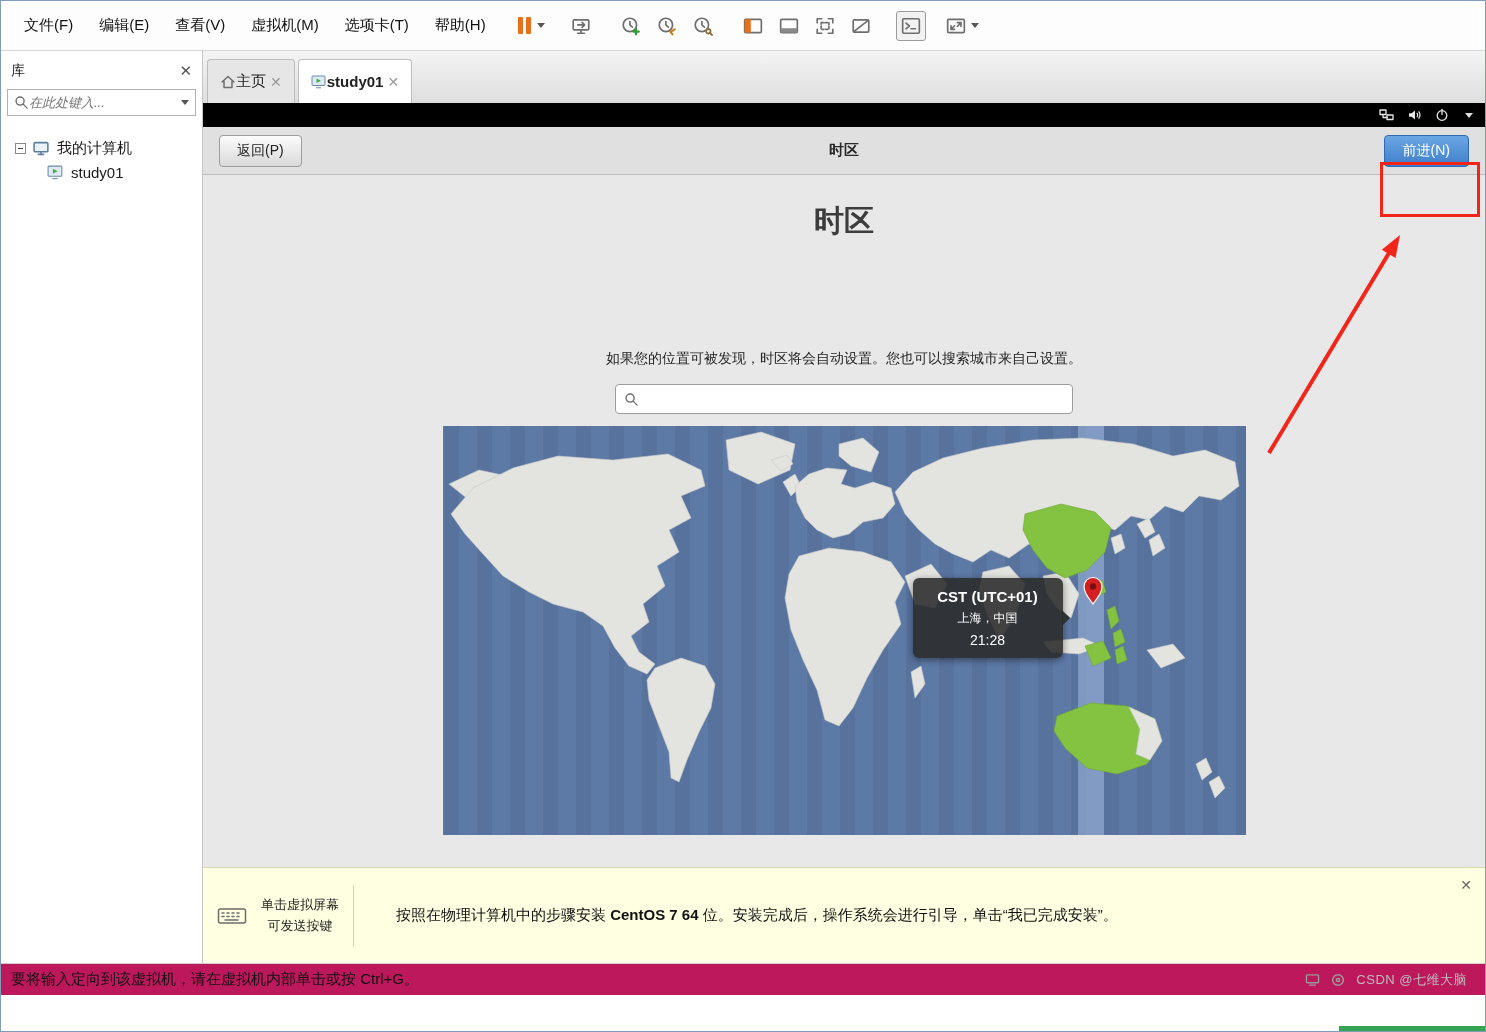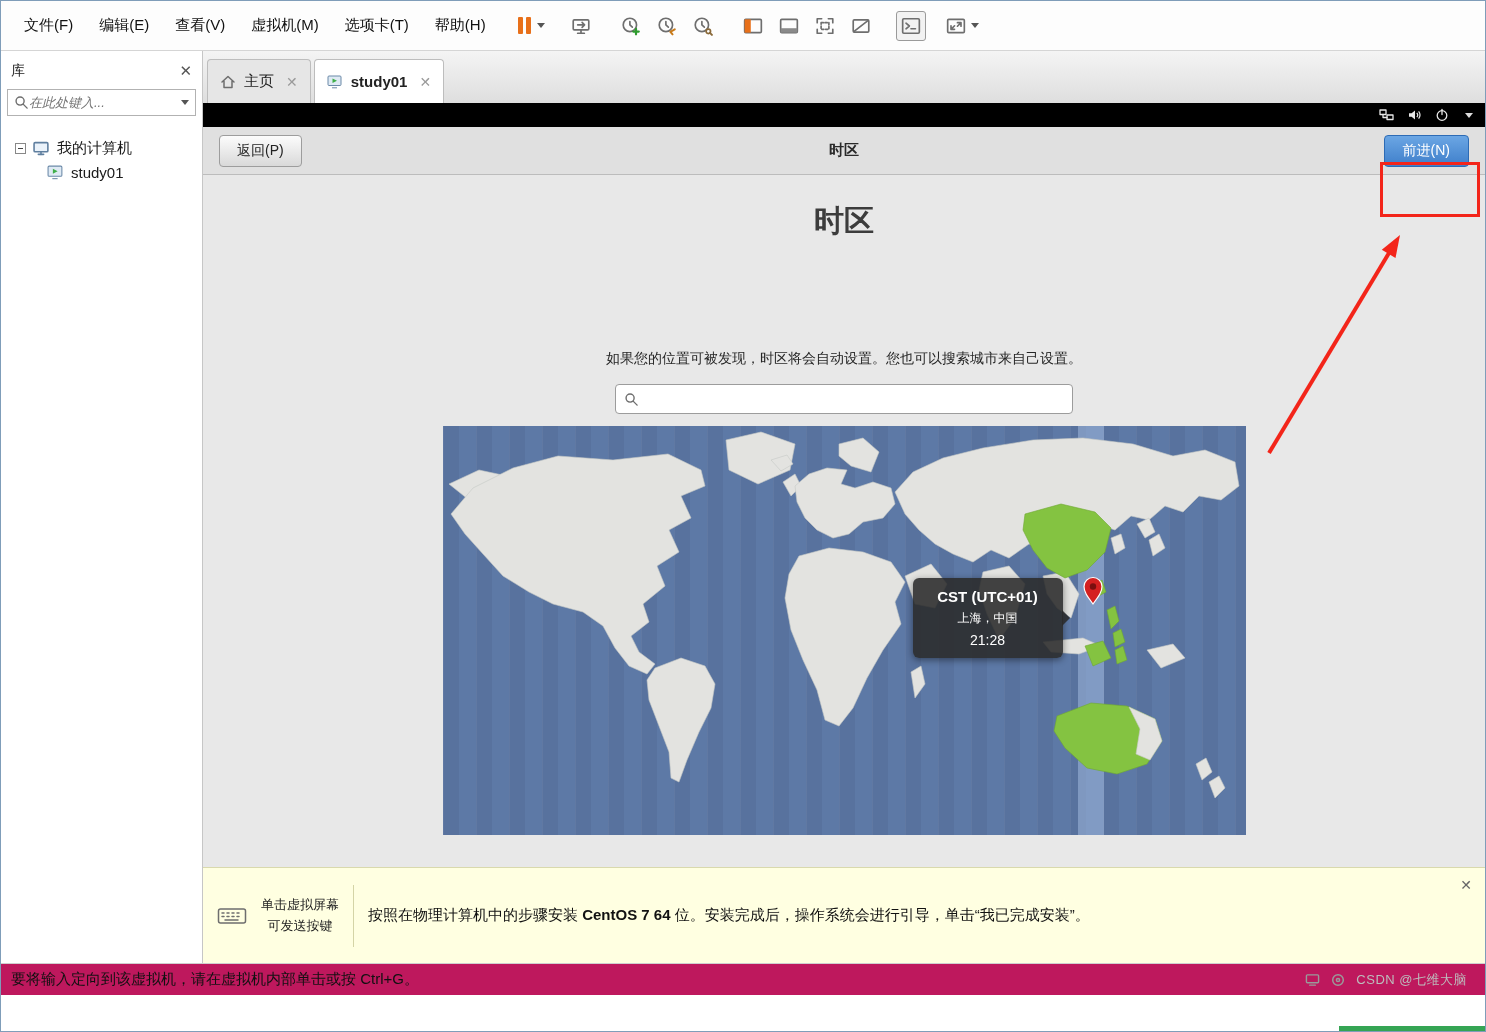--- a/index.html
+++ b/index.html
@@ -39,21 +39,21 @@
   .tree { padding:14px 12px; font-size:15px; color:#1a1a1a; }
   .tree-row { display:flex; align-items:center; gap:7px; padding:3px 2px; }
   .tree-row.child { padding-left:34px; }
   .collapse-box { width:11px; height:11px; border:1px solid #888; position:relative; background:#fff; flex:none; }
   .collapse-box::after { content:""; position:absolute; left:2px; right:2px; top:4px; height:1px; background:#444; }
 
   .content { flex:1; display:flex; flex-direction:column; background:#e8e8e8; }
 
   
   .tabstrip { height:52px; background:linear-gradient(#f4f4f4,#dedede); display:flex; align-items:flex-end; padding-left:4px; }
-  .tab { height:44px; display:flex; align-items:center; gap:8px; padding:15px 12px; font-size:15px; color:#222;
+  .tab { height:44px; display:flex; align-items:center; padding:15px 12px; font-size:15px; color:#222;
          border:1px solid #bdbdbd; border-bottom:none; border-radius:4px 4px 0 0; margin-right:3px; background:#e6e6e6; }
   .tab.active { background:#fff; font-weight:bold; }
   .tab-close { color:#9a9a9a; font-size:14px; font-weight:normal; margin-left:4px; }
 
   
   .vmarea { flex:1; display:flex; flex-direction:column; }
   .guest-topbar { height:24px; background:#000; display:flex; align-items:center; justify-content:flex-end; gap:13px; padding-right:12px; }
   .inst-header { height:48px; background:#e0e0e0; border-bottom:1px solid #bcbcbc; display:flex; align-items:center; padding:0 16px; position:relative; }
   .inst-header-title { position:absolute; left:0; right:0; text-align:center; font-size:15px; font-weight:bold; color:#2a2a2a; }
   .btn-back { padding:6px 17px; font-size:14px; color:#222; background:linear-gradient(#fcfcfc,#d9d9d9); border:1px solid #9d9d9d; border-radius:4px; position:relative; z-index:2; font-family:inherit; }
@@ -75,21 +75,21 @@
                  border-radius:6px; color:#fff; text-align:center; box-shadow:0 2px 7px rgba(0,0,0,0.45); }
   .map-tooltip::after { content:""; position:absolute; right:-15px; top:32px; border:8px solid transparent; border-left-color:rgba(42,42,42,0.88); }
   .tt-zone { font-size:15px; font-weight:bold; }
   .tt-city { font-size:12px; margin-top:5px; }
   .tt-time { font-size:14px; margin-top:5px; }
 
   
   .hintbar { height:96px; background:#ffffe1; border-top:1px solid #d9d9ad; display:flex; align-items:center; padding:0 14px; position:relative; gap:14px; }
   .hint-left { font-size:13px; color:#222; text-align:center; line-height:1.6; }
   .hint-div { width:1px; height:62px; background:#d4d4a6; }
-  .hint-msg { font-size:15px; color:#111; max-width:760px; line-height:1.75; }
+  .hint-msg { font-size:15px; color:#111; max-width:760px; line-height:1.75;margin-left:28px; }
   .hint-buttons { margin-left:auto; display:flex; gap:12px; margin-right:34px; }
   .hint-btn { min-width:124px; height:30px; font-size:14px; color:#111; background:linear-gradient(#fbfbfb,#dcdcdc); border:1px solid #8d8d8d; border-radius:2px; font-family:inherit; }
   .hint-close { position:absolute; top:8px; right:10px; font-size:14px; color:#666; width:18px; height:18px; display:flex; align-items:center; justify-content:center; }
 
   
   .statusbar { height:32px; background:#be185d; border-top:1px solid #cfcfcf; display:flex; align-items:center; padding:0 10px; font-size:15px; color:#111; }
   .status-right { margin-left:auto; display:flex; align-items:center; gap:11px; margin-right:8px;text-align:center; }
   .watermark { font-size:13px; color:#bdbdbd; letter-spacing:0.5px; }
   .task-sliver { position:absolute; right:0; bottom:0; width:146px; height:5px; background:#35a554; }
 

